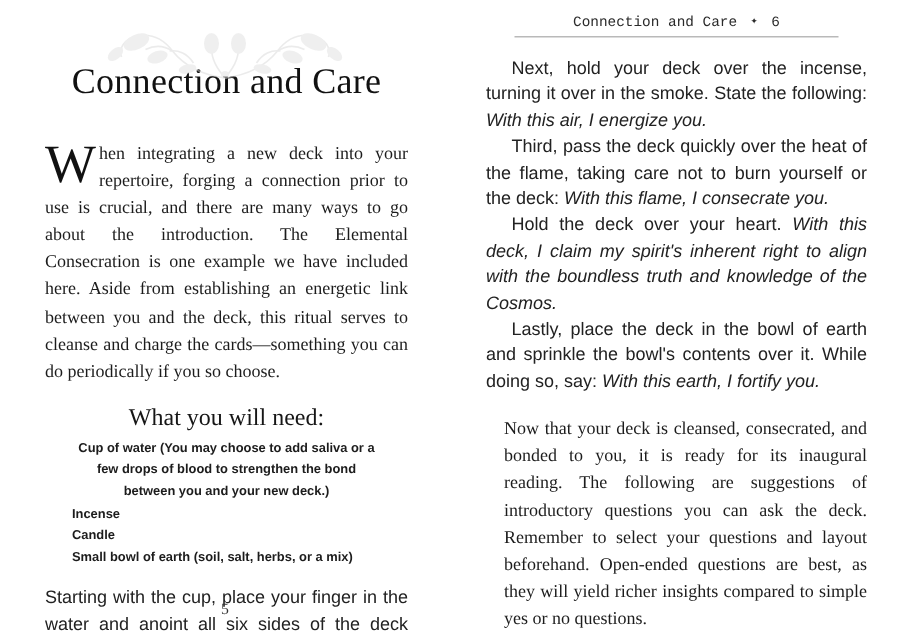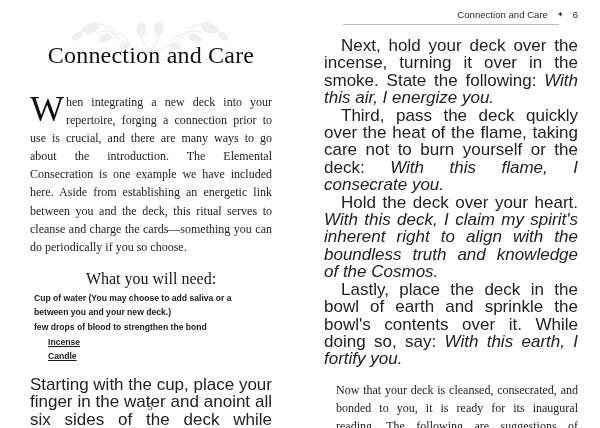--- a/index.html
+++ b/index.html
@@ -70,21 +70,21 @@
     font-family: "Liberation Serif", "DejaVu Serif", serif;
     font-size: 12px;
     line-height: 18.1px;
     text-align: justify;
     color: #1c1c1c;
     margin: 0;
   }
 
   .sans-body {
     font-family: "Liberation Sans", "DejaVu Sans", sans-serif;
-    font-size: 17px;
+    font-size: 12px;
     line-height: 17.4px;
     text-align: justify;
     color: #222222;
     margin: 0;
   }
 
   .indent {
     text-indent: 17px;
   }
 
@@ -121,38 +121,38 @@
     font-size: 8.6px;
     line-height: 13.6px;
     color: #1c1c1c;
   }
 
   .needs-list li {
     margin: 0 0 1px 0;
   }
 
   .needs-centered {
+    text-align: center;
     padding: 0 4px;
   }
 
   .needs-left {
     text-align: left;
     padding-left: 18px;
-    text-decoration: underline;
   }
 
   .after-list {
     margin-top: 12px;
   }
 
   
   .running-head {
     margin-top: 9px;
-    text-align: right;
-    font-family: Liberation Sans, sans-serif;
+    text-align: center;
+    font-family: Liberation Mono, monospace;
     font-size: 9.6px;
     color: #2a2a2a;
     white-space: nowrap;
   }
 
   .running-head .rh-sep {
     display: inline-block;
     padding: 0 9px;
     font-size: 8px;
     vertical-align: 1px;
@@ -250,24 +250,25 @@
       </div>
 
       <h1 class="chapter-title">Connection and Care</h1>
 
       <p class="serif-body opening-para dropcap-para">When integrating a new deck into your repertoire, forging a connection prior to use is crucial, and there are many ways to go about the introduction. The Elemental Consecration is one example we have included here. Aside from establishing an energetic link between you and the deck, this ritual serves to cleanse and charge the cards—something you can do periodically if you so choose.</p>
 
       <div class="needs-heading">What you will need:</div>
 
       <ul class="needs-list">
         <li class="needs-centered">Cup of water (You may choose to add saliva or a</li>
+        <li class="needs-centered">few drops of blood to strengthen the bond</li>
         <li class="needs-centered">between you and your new deck.)</li>
-        <li class="needs-centered">few drops of blood to strengthen the bond</li>
         <li class="needs-left">Incense</li>
         <li class="needs-left">Candle</li>
+        <li class="needs-left">Small bowl of earth (soil, salt, herbs, or a mix)</li>
       </ul>
 
       <p class="sans-body after-list">
         <span>Starting with the cup, place your finger in the water and anoint all six sides of the deck while stating: </span><em>With this water, I purify you.</em>
       </p>
 
       <div class="folio">5</div>
     </div>
 
     <div class="page-half page-right">

